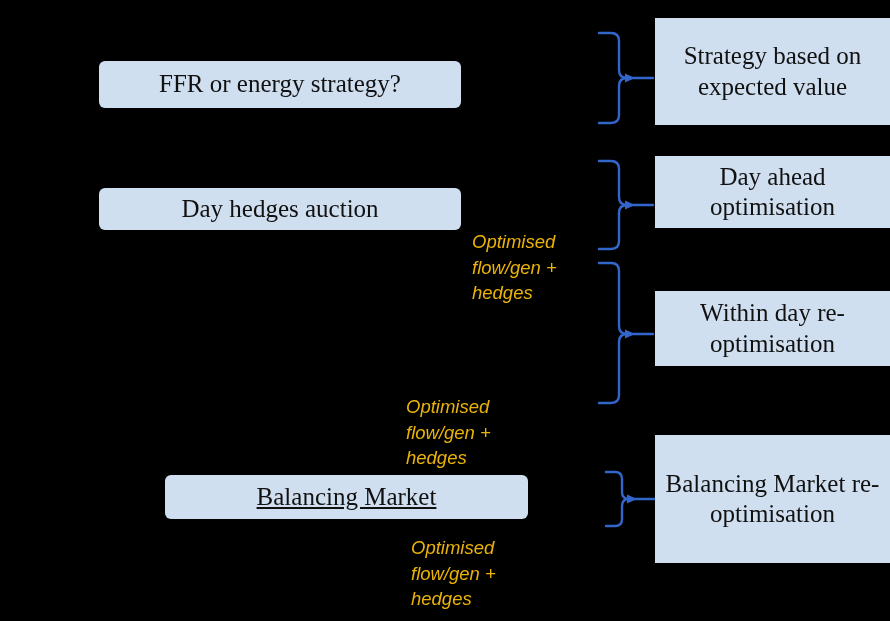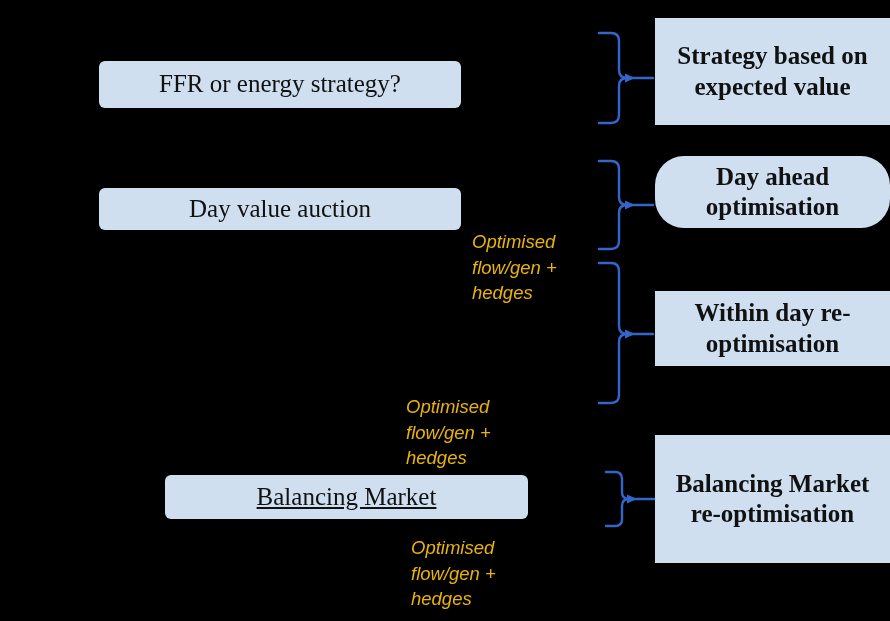--- a/index.html
+++ b/index.html
@@ -27,21 +27,20 @@
     box-sizing: border-box;
     line-height: 1.22;
   }
   .box-left {
     font-size: 25px;
     border-radius: 6px;
   }
   .box-right {
     font-size: 25px;
     padding: 4px 10px;
-    font-weight: bold;
   }
   .annot {
     position: absolute;
     color: #eab308;
     font-family: "Liberation Sans", "DejaVu Sans", sans-serif;
     font-style: italic;
     font-size: 18.5px;
     line-height: 1.38;
     width: 108px;
     text-align: left;
@@ -59,33 +58,33 @@
 </head>
 <body>
 
 <div id="canvas">
 
   <div class="box box-left" style="left:99px; top:61px; width:362px; height:47px;">
     <span>FFR or energy strategy?</span>
   </div>
 
   <div class="box box-left" style="left:99px; top:188px; width:362px; height:42px;">
-    <span>Day value auction</span>
+    <span>Day hedges auction</span>
   </div>
 
 
   <div class="box box-left" style="left:165px; top:475px; width:363px; height:44px;text-decoration:underline;">
     <span>Balancing Market</span>
   </div>
 
   <div class="box box-right" style="left:655px; top:18px; width:235px; height:107px;">
     <span>Strategy based on expected value</span>
   </div>
 
-  <div class="box box-right" style="left:655px; top:156px; width:235px; height:72px;border-radius:29px;">
+  <div class="box box-right" style="left:655px; top:156px; width:235px; height:72px;">
     <span>Day ahead optimisation</span>
   </div>
 
   <div class="box box-right" style="left:655px; top:291px; width:235px; height:75px;">
     <span>Within day re-optimisation</span>
   </div>
 
   <div class="box box-right" style="left:655px; top:435px; width:235px; height:128px;">
     <span>Balancing Market re-optimisation</span>
   </div>

